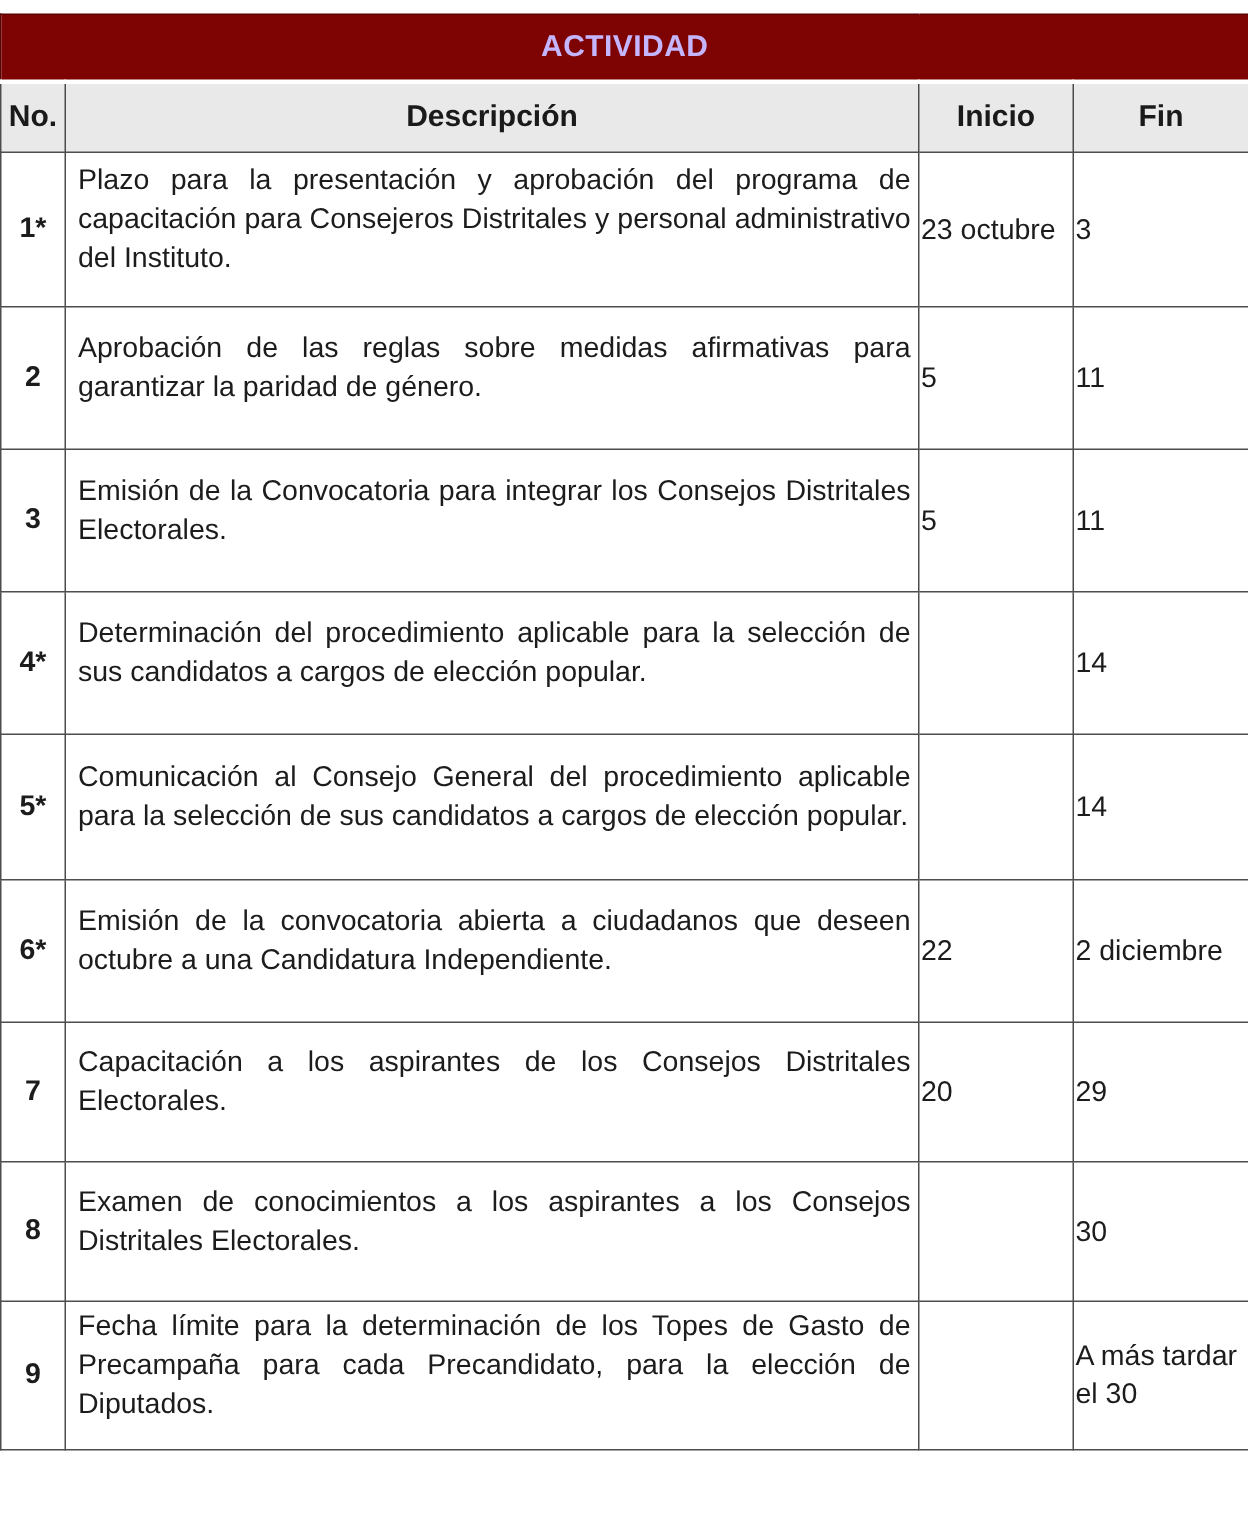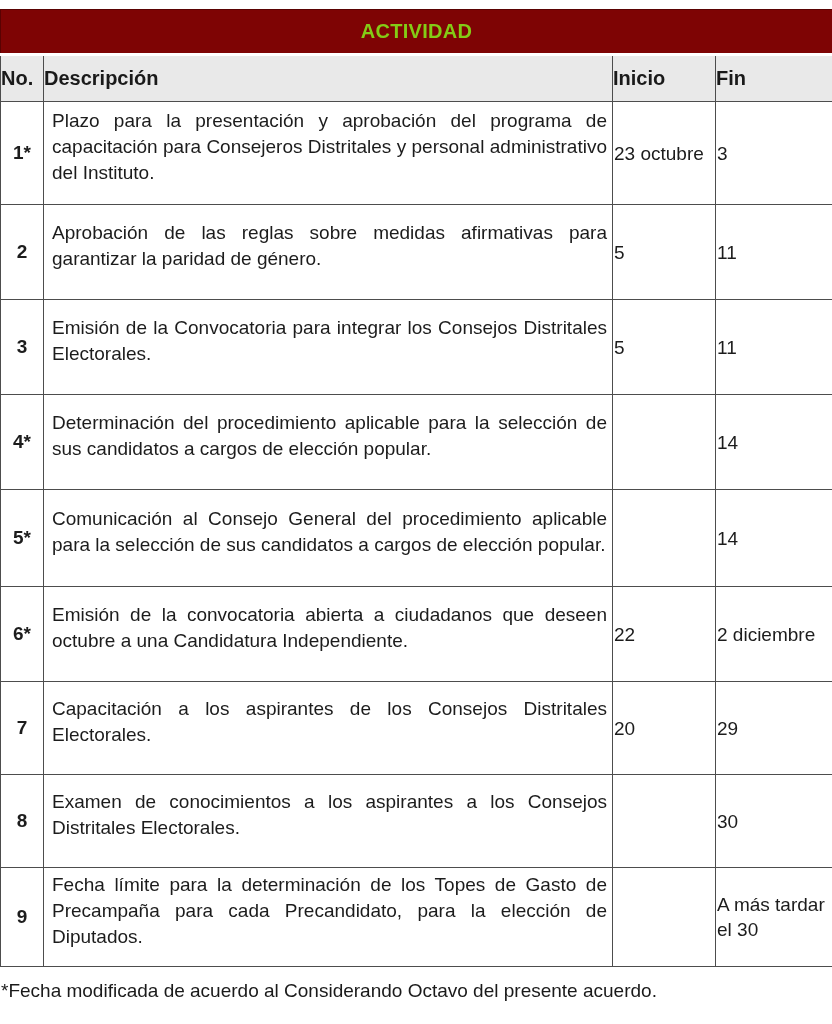--- a/index.html
+++ b/index.html
@@ -34,34 +34,34 @@
   col.c-desc { width: 569px; }
   col.c-ini  { width: 103px; }
   col.c-fin  { width: 117px; }
 
   td, th {
     border: 1px solid #4d4d4d;
     vertical-align: middle;
   }
   tr.banner-row td {
     background: #7e0404;
-    color: #84cc16;
+    color: #c4b5fd;
     font-weight: bold;
     font-size: 20px;
     text-align: center;
     height: 45px;
     letter-spacing: 0.3px;
     border: 1px solid #5a0202;
     border-bottom: 3px solid #ffffff;
   }
   tr.colhead-row th {
     background: #e9e9e9;
     font-weight: bold;
     font-size: 20px;
-    text-align: left;
+    text-align: center;
     height: 47px;
     color: #1a1a1a;
   }
   tbody tr { height: 95px; background: #ffffff; }
   tbody tr:nth-child(1) { height: 103px; }
   tbody tr:nth-child(5) { height: 97px; }
   tbody tr:nth-child(7) { height: 93px; }
   tbody tr:nth-child(8) { height: 93px; }
 
   td.cell-no {
@@ -162,15 +162,14 @@
   </tr>
         <tr>
     <td class="cell-no">9</td>
     <td class="cell-desc">Fecha límite para la determinación de los Topes de Gasto de Precampaña para cada Precandidato, para la elección de Diputados.</td>
     <td class="cell-ini"></td>
     <td class="cell-fin">A más tardar el 30</td>
   </tr>
       </tbody>
   </table>
 
-  <div class="footnote">*Fecha modificada de acuerdo al Considerando Octavo del presente acuerdo.</div>
 
 </div>
 
 </body></html>

